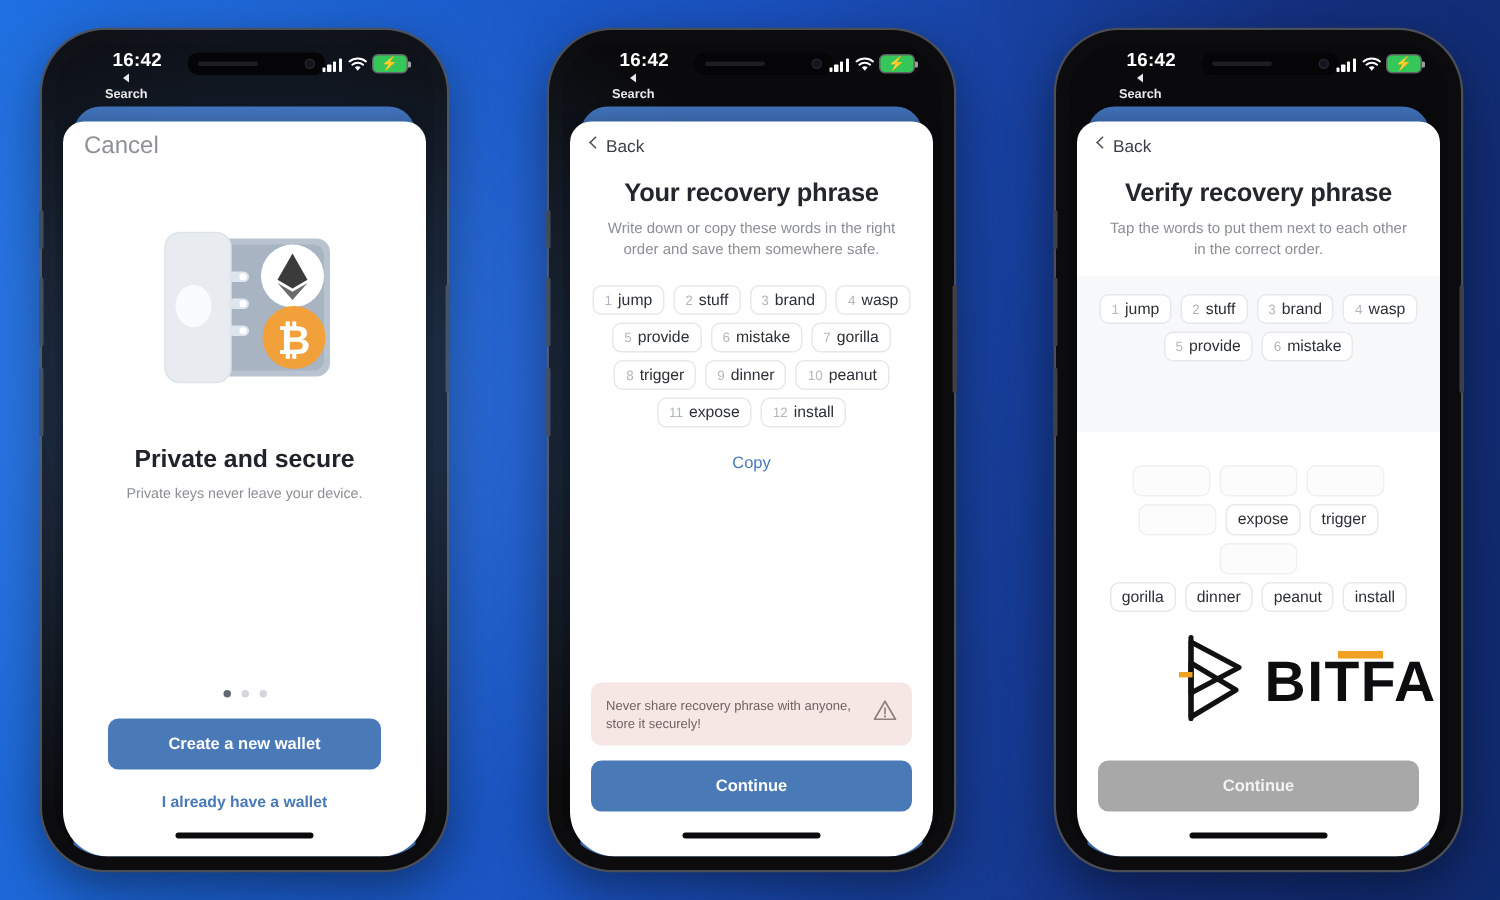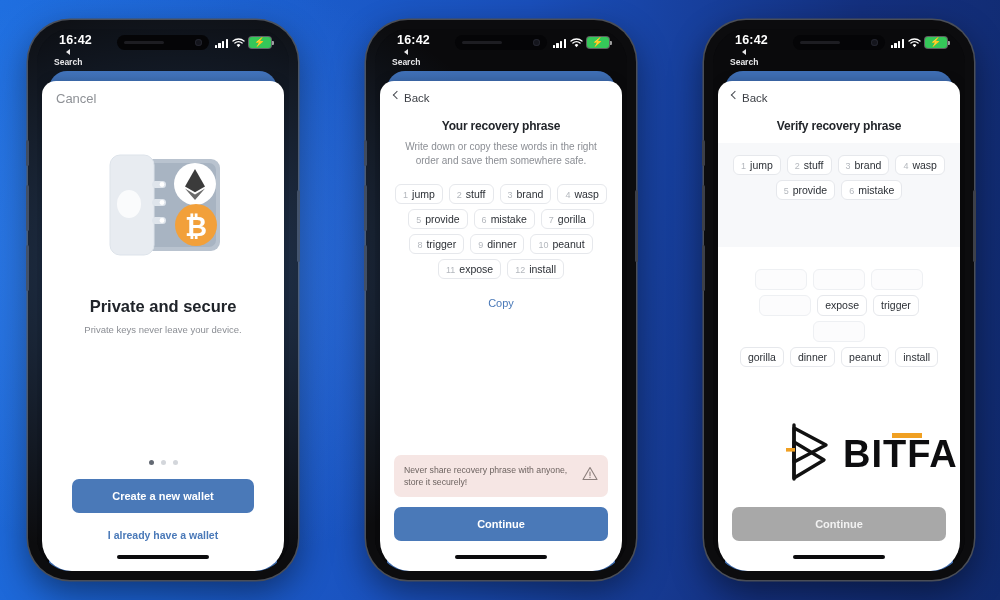--- a/index.html
+++ b/index.html
@@ -43,21 +43,21 @@
     position: absolute; inset: 0;
     background: #0a0a0c;
   }
   .appbg .bluecard {
     position: absolute; left: 12px; right: 12px; top: 42px; bottom: 0;
     background: #3f6fb5; border-radius: 18px 18px 0 0;
   }
 
   
   .statusbar {
-    position: absolute; top: 0; left: 0; right: 0; height: 44px;
+    position: absolute; top: 0; left: 16px; right: 0; height: 44px;
     color: #fff; z-index: 6;
   }
   .sb-time {
     position: absolute; left: 22px; top: 4px;
     font-size: 12.5px; font-weight: bold; letter-spacing: .2px;
   }
   .sb-back {
     position: absolute; left: 17px; top: 20px;
     font-size: 8.5px; font-weight: bold; color: #e8e8ea;
     display: flex; align-items: center; gap: 2px; flex-direction: column;
@@ -105,32 +105,32 @@
     display: flex; flex-direction: column;
     box-shadow: 0 -2px 10px rgba(0,0,0,.18);
   }
   .home-indicator {
     position: absolute; bottom: 12px; left: 50%; transform: translateX(-50%);
     width: 92px; height: 4.5px; background: #0b0b0d; border-radius: 3px; z-index: 7;
   }
 
   
   .navbar { height: 34px; display: flex; align-items: center; padding: 0 14px; flex: none; }
-  .nav-link { font-size: 13px; color: #8e9196; }
+  .nav-link { font-size: 16px; color: #8e9196; }
   .nav-back { font-size: 11.5px; color: #3c3f45; display: flex; align-items: flex-start; gap: 3px; }
   .chev {
     width: 6px; height: 6px; border-left: 1.6px solid #4a4d54;
     border-bottom: 1.6px solid #4a4d54; transform: rotate(45deg); display: inline-block;
     margin-right: 1px;
   }
 
   .sheet-body { flex: 1; display: flex; flex-direction: column; min-height: 0; padding: 0 14px; }
 
   .title {
-    text-align: center; font-size: 12px; font-weight: bold; color: #23262b;
+    text-align: center; font-size: 17px; font-weight: bold; color: #23262b;
     margin-top: 4px; letter-spacing: -.2px;
   }
   .subtitle {
     text-align: center; font-size: 10px; color: #8b8e94; line-height: 1.42;
     margin: 7px 8px 0; 
   }
 
   
   .illus-wrap { display: flex; align-items: center; justify-content: center; margin-top: 26px; }
   .hero-title { text-align: center; font-size: 16.5px; font-weight: bold; color: #20242a; margin-top: 26px; }
@@ -446,20 +446,21 @@
 
       <div class="sheet">
         <div class="navbar">
           <span class="nav-back">
             <span class="chev"></span>
             <span>Back</span>
           </span>
         </div>
         <div class="sheet-body">
           <div class="title">Verify recovery phrase</div>
+          <div class="subtitle">Tap the words to put them next to each other in the correct order.</div>
 
           <div class="panel-top">
             <div class="chips">
               <span class="chip">
                   <span class="idx">1</span>
                   <span>jump</span>
                 </span>
               <span class="chip">
                   <span class="idx">2</span>
                   <span>stuff</span>

